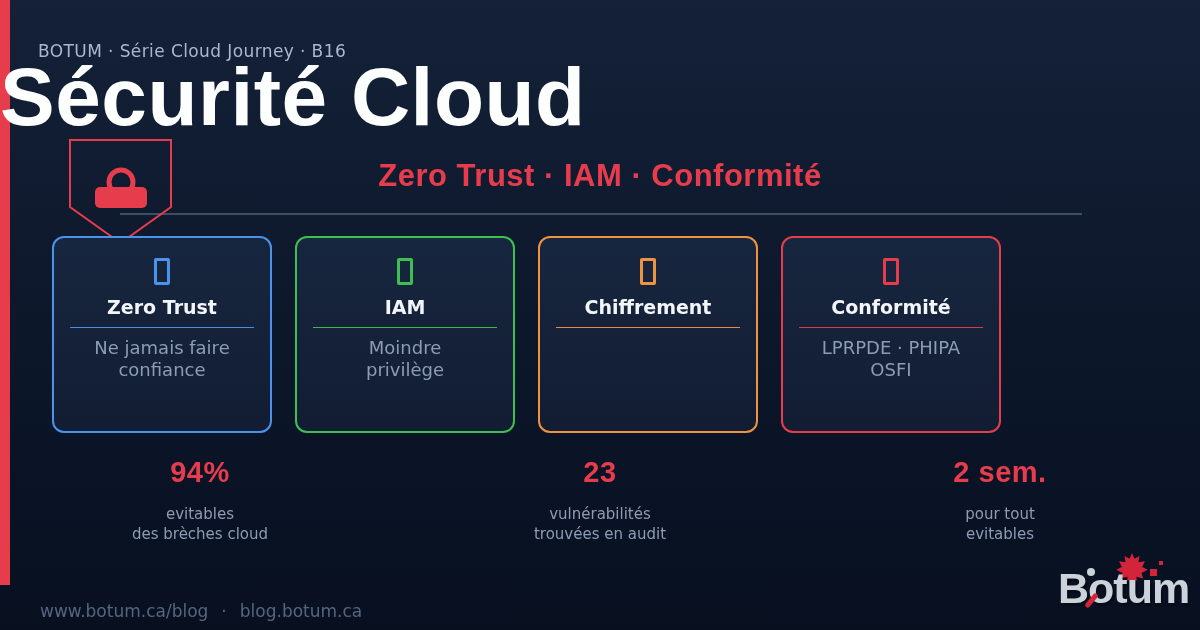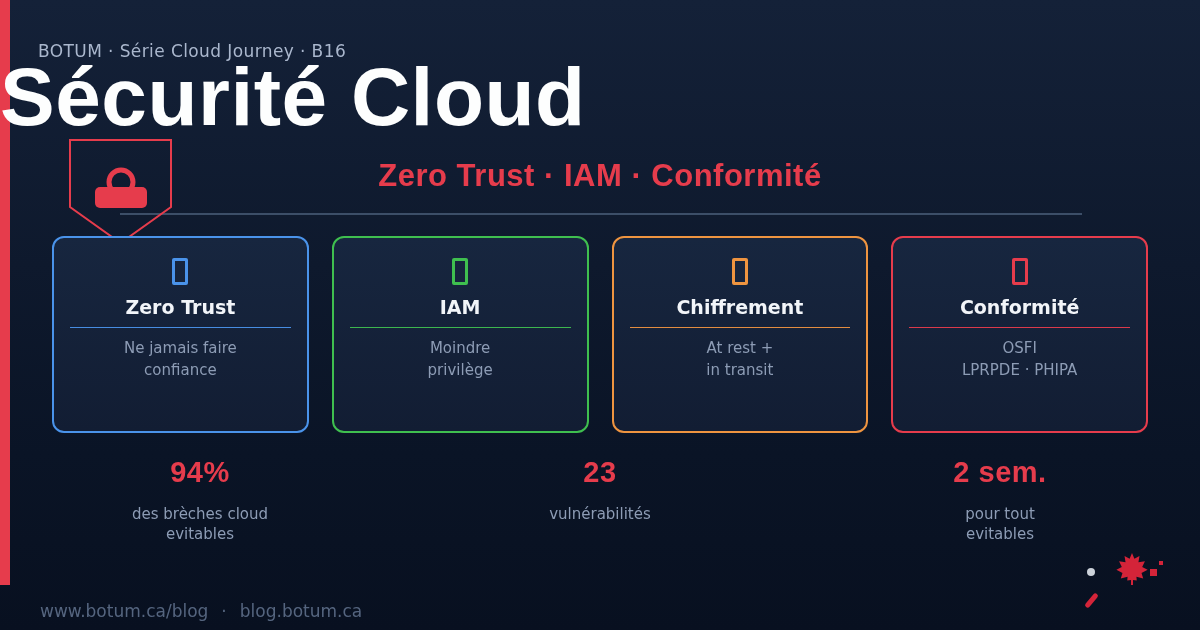--- a/index.html
+++ b/index.html
@@ -20,36 +20,36 @@
   }
   .subtitle {
     position:absolute; left:0; top:158px; width:100%; text-align:center;
     font-family:"Liberation Sans", sans-serif; font-weight:bold;
     font-size:31px; color:#e63c4c; letter-spacing:.5px;
   }
   .header-rule { position:absolute; left:120px; top:213px; width:962px; height:2px; background:#3c4e68; }
 
   .shield { position:absolute; left:64px; top:134px; }
 
-  .cards { position:absolute; left:52px; top:236px; width:1096px; display:flex; gap:23px; }
+  .cards { position:absolute; left:52px; top:236px; width:949px; display:flex; gap:23px; }
   .card {
     flex:1; height:197px; border:2px solid currentColor; border-radius:12px;
     background:linear-gradient(180deg,#17263f 0%, #121d33 100%);
     text-align:center; padding-top:20px;
   }
   .tofu {
     display:inline-block; width:16px; height:27px;
     border:3px solid currentColor; border-radius:2px;
   }
   .card-title {
     margin-top:7px; font-size:19px; font-weight:bold; color:#f2f5f9;
     font-family:"DejaVu Sans", sans-serif;
   }
   .card-rule { margin:9px auto 0; width:calc(100% - 32px); height:1px; background:currentColor; opacity:.95; }
-  .card-desc { margin-top:9px; font-size:15px; line-height:22px; color:#8d9cb5; }
+  .card-desc { margin-top:9px; font-size:18px; line-height:22px; color:#8d9cb5; }
 
   .stats { position:absolute; left:0; top:452px; width:1200px; display:flex; }
   .stat { width:400px; text-align:center; }
   .stat-value {
     font-size:29px; line-height:40px; font-weight:bold; color:#e63c4c;
     font-family:"Liberation Sans", sans-serif; letter-spacing:.5px;
   }
   .stat-label { margin-top:12px; font-size:15px; line-height:20px; color:#8d9cb5; }
 
   .footer { position:absolute; left:40px; top:601px; display:flex; gap:13px; font-size:17px; color:#55657f; }
@@ -103,48 +103,45 @@
       <div class="card-rule"></div>
       <div class="card-desc">
         <div>Moindre</div>
         <div>privilège</div>
       </div>
     </div>
     <div class="card" style="color: rgb(238, 148, 64);">
       <span class="tofu"></span>
       <div class="card-title">Chiffrement</div>
       <div class="card-rule"></div>
-      <div class="card-desc">
-        <div>At rest +</div>
-        <div>in transit</div>
-      </div>
     </div>
     <div class="card" style="color: rgb(230, 60, 76); text-align: center;">
       <span class="tofu"></span>
       <div class="card-title">Conformité</div>
       <div class="card-rule"></div>
       <div class="card-desc">
+        <div>LPRPDE · PHIPA</div>
         <div>OSFI</div>
-        <div>LPRPDE · PHIPA</div>
       </div>
     </div>
   </div>
 
   <div class="stats">
     <div class="stat">
       <div class="stat-value">94%</div>
       <div class="stat-label">
+        <div>evitables</div>
         <div>des brèches cloud</div>
-        <div>evitables</div>
       </div>
     </div>
     <div class="stat">
       <div class="stat-value">23</div>
       <div class="stat-label">
         <div>vulnérabilités</div>
+        <div>trouvées en audit</div>
       </div>
     </div>
     <div class="stat">
       <div class="stat-value">2 sem.</div>
       <div class="stat-label">
         <div>pour tout</div>
         <div>evitables</div>
       </div>
     </div>
   </div>
@@ -154,17 +151,18 @@
     <span>·</span>
     <span>blog.botum.ca</span>
   </div>
 
   <div class="logo">
     <svg class="logo-leaf" width="40" height="34" viewBox="0 0 100 100">
       <path fill="#d42439" d="M50 3 L57 20 L72 12 L69 30 L88 27 L80 44 L96 52 L78 62 L83 78 L63 73 L64 84 L53 82 L53 97 L47 97 L47 82 L36 84 L37 73 L17 78 L22 62 L4 52 L20 44 L12 27 L31 30 L28 12 L43 20 Z"></path>
     </svg>
     <div class="logo-sq1"></div>
     <div class="logo-sq2"></div>
+    <div class="logo-word">Botum</div>
     <div class="logo-dot"></div>
     <div class="logo-handle"></div>
   </div>
 
 </div>
 
 </body></html>

